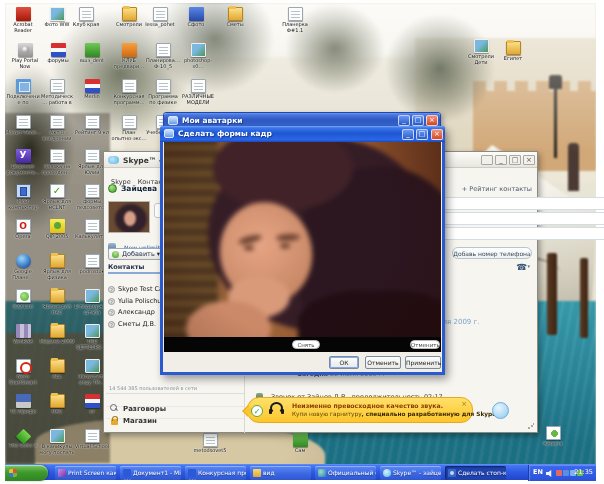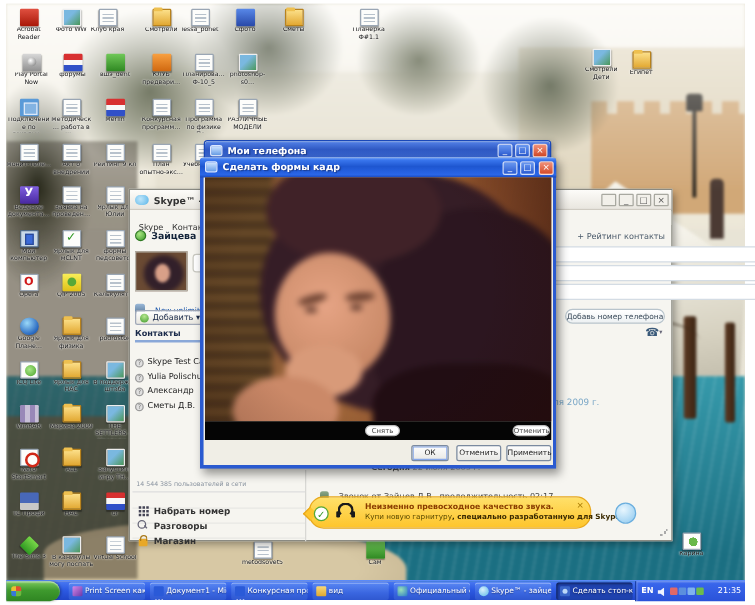--- a/index.html
+++ b/index.html
@@ -193,21 +193,21 @@
   .tbi{display:inline-block;width:8px;height:8px;margin:3px 2px 0 3px;border-radius:1px;vertical-align:top;position:relative}
   .tbtn span{font-size:6px;color:#fff;line-height:14px;vertical-align:top;text-shadow:0 1px 1px rgba(0,0,0,.4)}
   .ti-print{background:linear-gradient(135deg,#d888e8,#6838a8)}
   .ti-word{background:#2a5ad8;text-align:center}
   .ti-word::after{content:"W";color:#fff;font-size:6px;font-weight:bold;line-height:8px}
   .ti-folder{background:linear-gradient(#f8d878,#e0a830)}
   .ti-ie{background:radial-gradient(circle at 35% 35%,#9ae0b8,#2878c8)}
   .ti-skype{background:radial-gradient(circle at 40% 35%,#d8f0fc,#58b8e8);border-radius:50%}
   .ti-cam{background:#3a66c8}
   .ti-cam::after{content:"";position:absolute;left:2px;top:2px;width:4px;height:4px;border-radius:50%;background:#bcd8f8}
-  #tray{position:absolute;right:0;top:0;width:88px;height:16px;background:linear-gradient(#3a68ee,#2a52d8);border-left:1px solid #1a3ea8;box-shadow:inset 1px 1px 1px rgba(255,255,255,.25)}
+  #tray{position:absolute;right:0;top:0;width:68px;height:16px;background:linear-gradient(#3a68ee,#2a52d8);border-left:1px solid #1a3ea8;box-shadow:inset 1px 1px 1px rgba(255,255,255,.25)}
   #tray-lang{position:absolute;left:4px;top:3px;font-size:6.5px;color:#fff;font-weight:bold}
   #tray-speaker{position:absolute;left:17px;top:5px;width:7px;height:7px;background:#f0f4ff;
     clip-path:polygon(0 30%,35% 30%,75% 0,75% 100%,35% 70%,0 70%)}
   #tray-icons{position:absolute;left:27px;top:5px;height:7px}
   .trico{display:inline-block;width:6px;height:6px;margin-right:1px;border-radius:1px;vertical-align:top}
   #tray-clock{position:absolute;right:3px;top:3px;font-size:6.5px;color:#fff}
 </style>
 </head>
 <body>
 
@@ -505,21 +505,20 @@
     <div id="sk-ctab">Контакты</div>
     <div id="contact-list">
         <div class="crow"><span class="cdot">?</span><span class="cname">Skype Test Call</span></div>
         <div class="crow"><span class="cdot">?</span><span class="cname">Yulia Polischuk</span></div>
         <div class="crow"><span class="cdot">?</span><span class="cname">Александр</span></div>
         <div class="crow"><span class="cdot">?</span><span class="cname">Сметы Д.В.</span></div>
       </div>
     <div id="sk-count">14 544 385 пользователей в сети</div>
     <div id="sk-bm-sep"></div>
     <div id="skype-bottom-menu">
-        <div class="bmrow"><i class="bmi bmi-keypad"></i><span>Набрать номер</span></div>
         <div class="bmrow"><i class="bmi bmi-search"></i><span>Разговоры</span></div>
         <div class="bmrow"><i class="bmi bmi-bag"></i><span>Магазин</span></div>
       </div>
     <div id="sk-vsep"></div>
 
     <div id="sk-addcontacts">
       <span>+</span>
       <span>Рейтинг контакты</span>
     </div>
     <div class="sk-rrow" style="top:45px"></div>
@@ -542,21 +541,21 @@
       <span class="t2"><span>Купи новую гарнитуру</span><b>, специально разработанную для Skype.</b></span>
       <span class="pclose">×</span>
     </div>
     <div id="sk-bluebtn"></div>
     <div id="sk-grip"></div>
   </div>
 
   <div id="avatars-window">
     <div class="xp-titlebar">
       <span class="xp-ico"></span>
-      <span class="xp-title">Мои телефона</span>
+      <span class="xp-title">Мои аватарки</span>
       <span class="xp-btn" style="right:30px">_</span>
       <span class="xp-btn" style="right:16px">□</span>
       <span class="xp-btn close" style="right:2px">×</span>
     </div>
   </div>
 
   <div id="snapshot-dialog">
     <div class="xp-titlebar">
       <span class="xp-ico"></span>
       <span class="xp-title">Сделать формы кадр</span>

